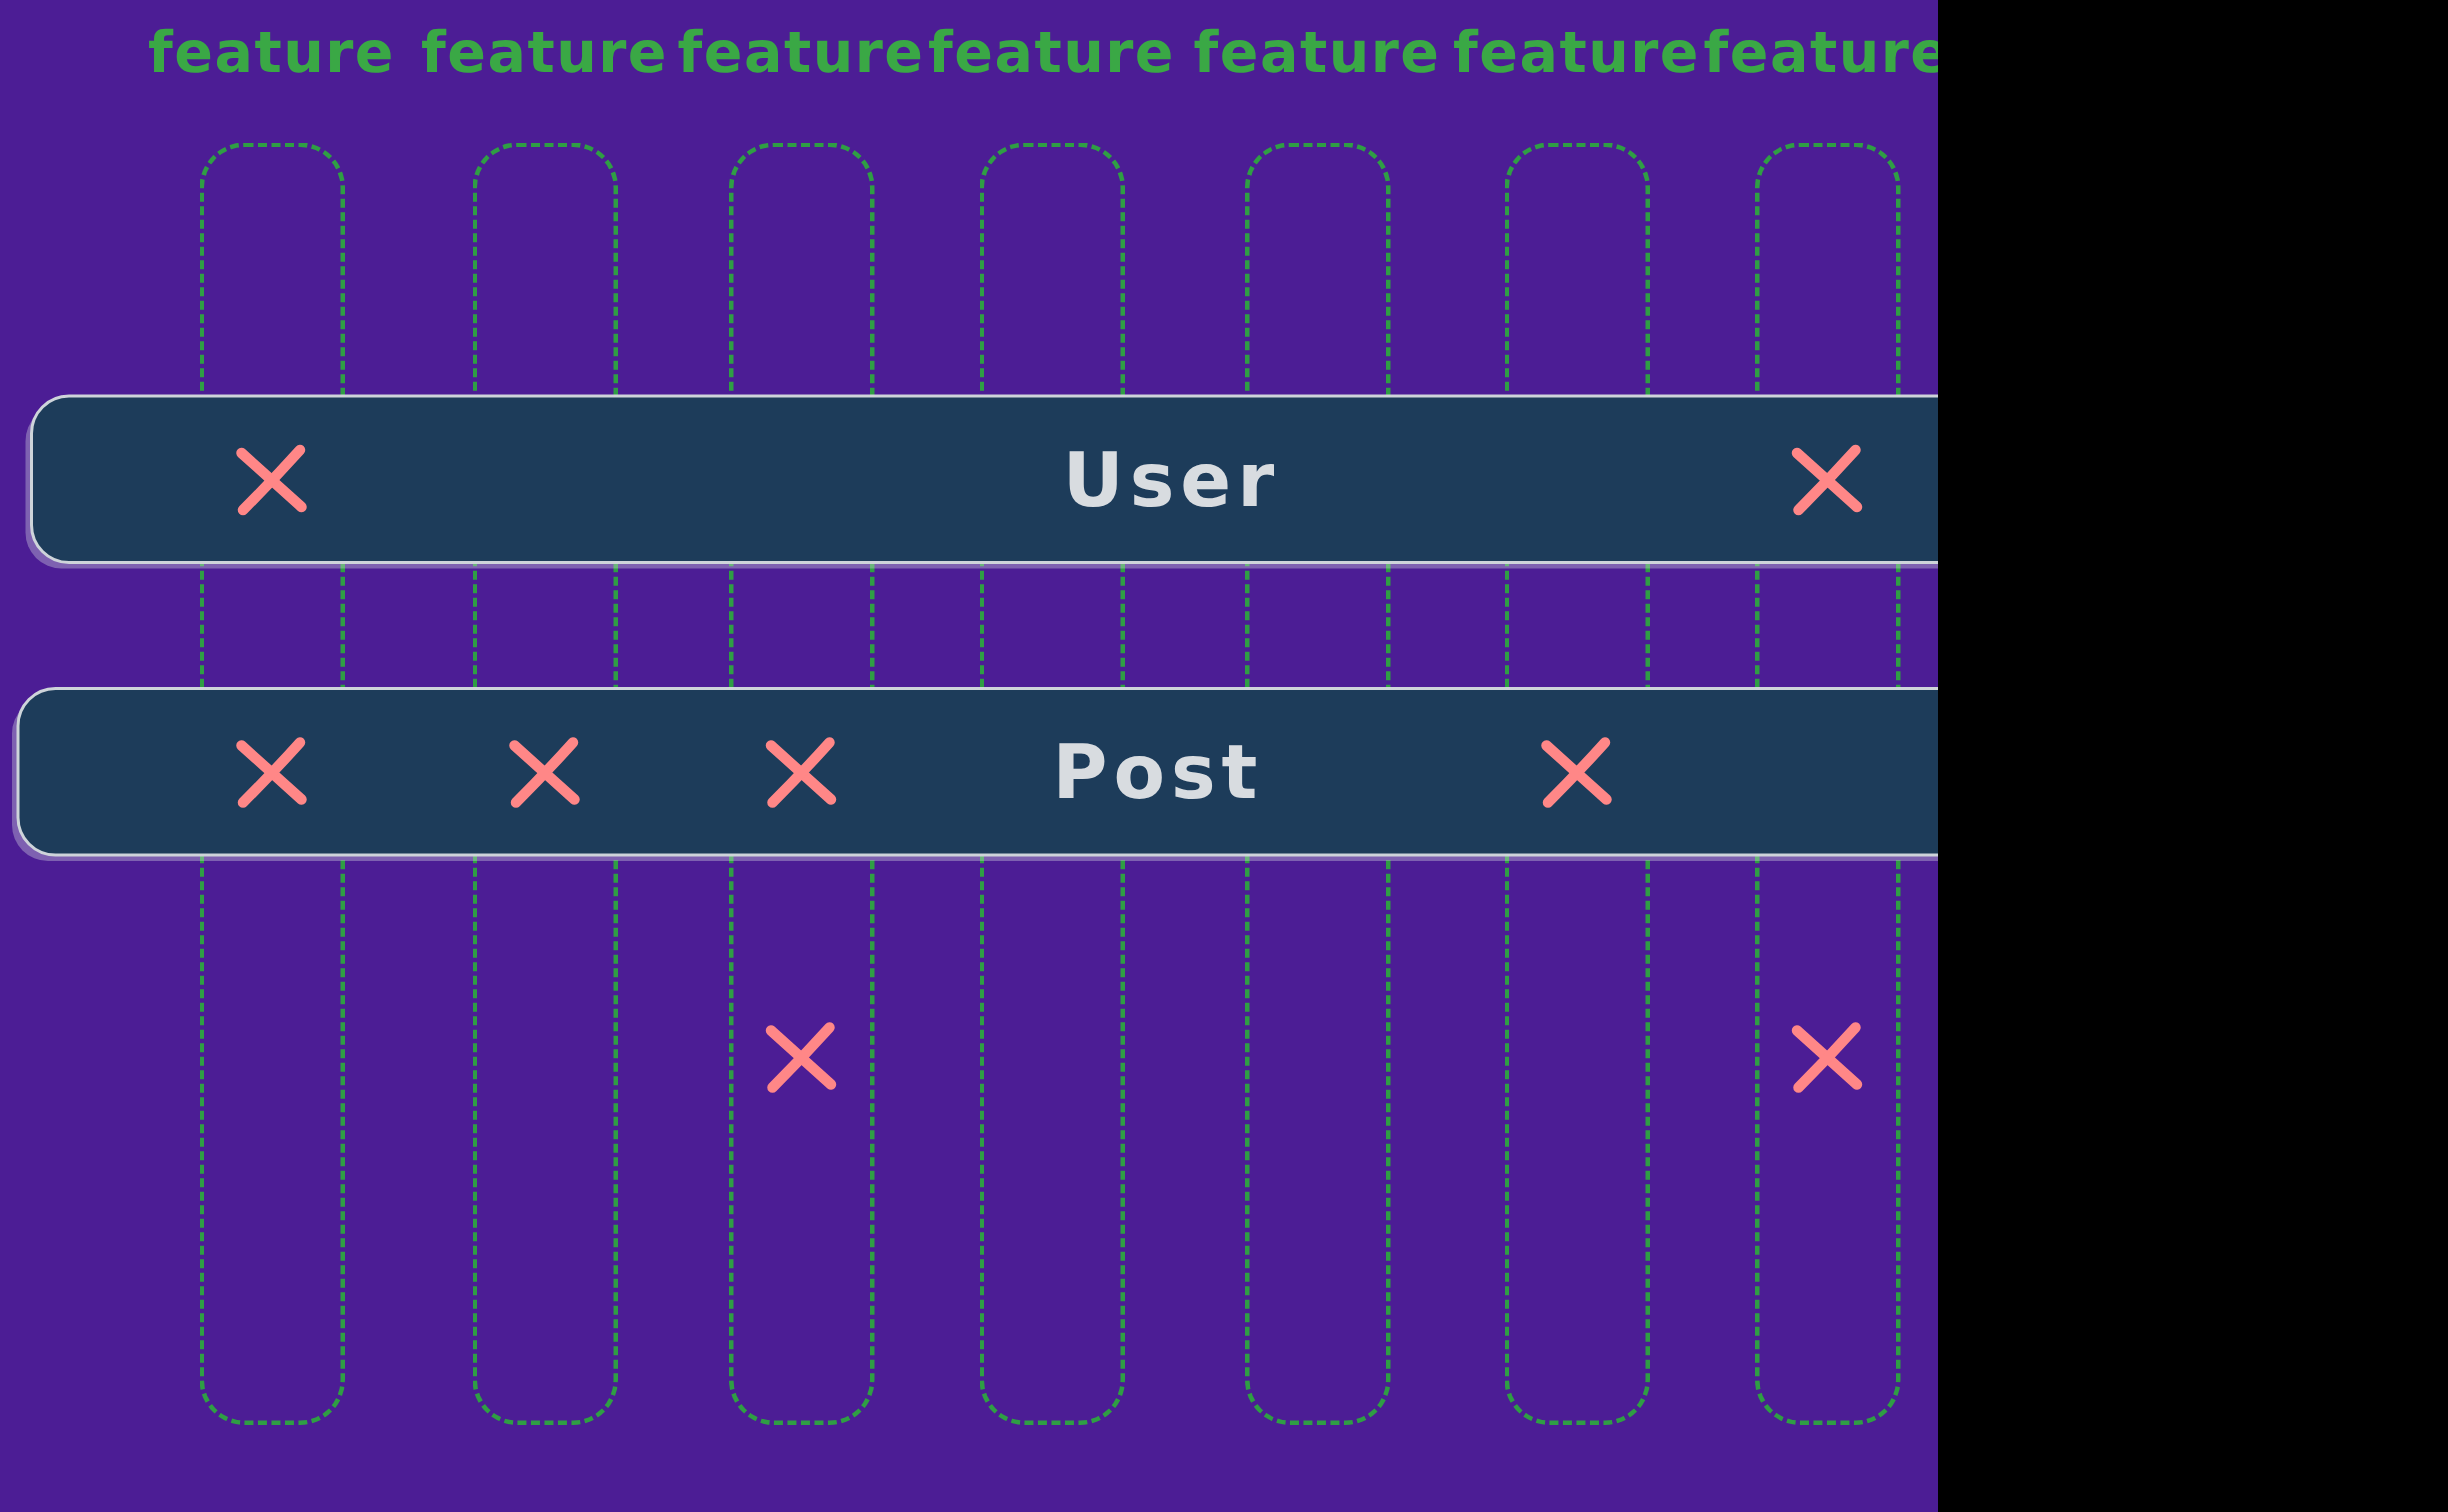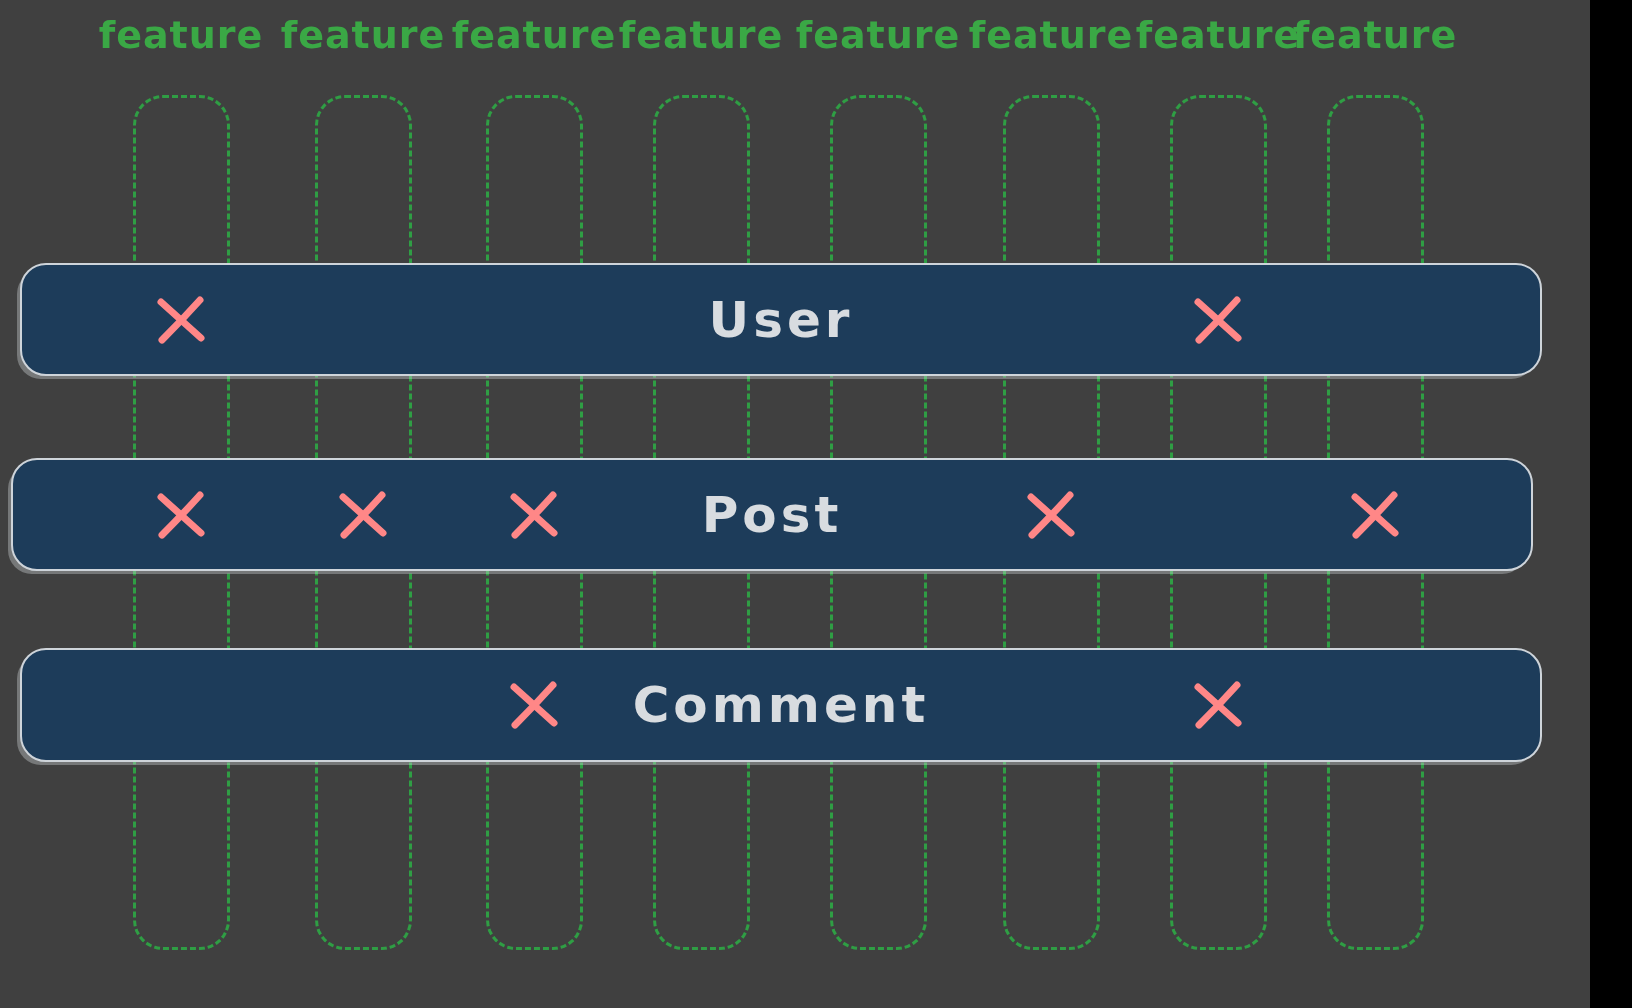--- a/index.html
+++ b/index.html
@@ -3,23 +3,23 @@
 <meta charset="utf-8">
 <style>
   
   html, body {
     margin: 0;
     padding: 0;
     background: #000000;
   }
   #canvas {
     position: relative;
-    width: 1590px;
+    width: 1292px;
     height: 1008px;
-    background: #404040;
+    background: #4c1d95;
     overflow: hidden;
     font-family: "DejaVu Sans", sans-serif;
   }
   .col-label {
     position: absolute;
     transform: translateX(-50%);
     font-size: 38px;
     font-weight: 600;
     letter-spacing: 1px;
     white-space: nowrap;
@@ -78,23 +78,20 @@
       <div class="col-label" style="left: 1375px; top: 16px; color: rgb(58, 168, 69);">feature</div>
       <div class="col-rect" style="left: 1326.5px; top: 95px; width: 97px; height: 855px; border-color: rgb(47, 158, 68);"></div>
     </div>
   <div id="rows-layer">
       <div class="row" style="left: 20px; top: 263px; width: 1522px; height: 113px; background: rgb(29, 60, 90); border-color: rgb(206, 212, 218);">
         <span class="row-label" style="color: rgb(216, 220, 224);">User</span>
       </div>
       <div class="row" style="left: 11px; top: 458px; width: 1522px; height: 113px; background: rgb(29, 60, 90); border-color: rgb(206, 212, 218);">
         <span class="row-label" style="color: rgb(216, 220, 224);">Post</span>
       </div>
-      <div class="row" style="left: 20px; top: 648px; width: 1522px; height: 114px; background: rgb(29, 60, 90); border-color: rgb(206, 212, 218);">
-        <span class="row-label" style="color: rgb(216, 220, 224);">Comment</span>
-      </div>
     </div>
   <div id="marks-layer">
       <div class="mark" style="left: 148px; top: 286.5px;"><svg width="66" height="66" viewBox="0 0 66 66">
           <path d="M13 15 Q32 32 53 51" fill="none" stroke="#ff8787" stroke-width="7" stroke-linecap="round"></path>
           <path d="M52 13 Q34 33 14 53" fill="none" stroke="#ff8787" stroke-width="7" stroke-linecap="round"></path>
         </svg></div>
       <div class="mark" style="left: 1185px; top: 286.5px;"><svg width="66" height="66" viewBox="0 0 66 66">
           <path d="M13 15 Q32 32 53 51" fill="none" stroke="#ff8787" stroke-width="7" stroke-linecap="round"></path>
           <path d="M52 13 Q34 33 14 53" fill="none" stroke="#ff8787" stroke-width="7" stroke-linecap="round"></path>
         </svg></div>

